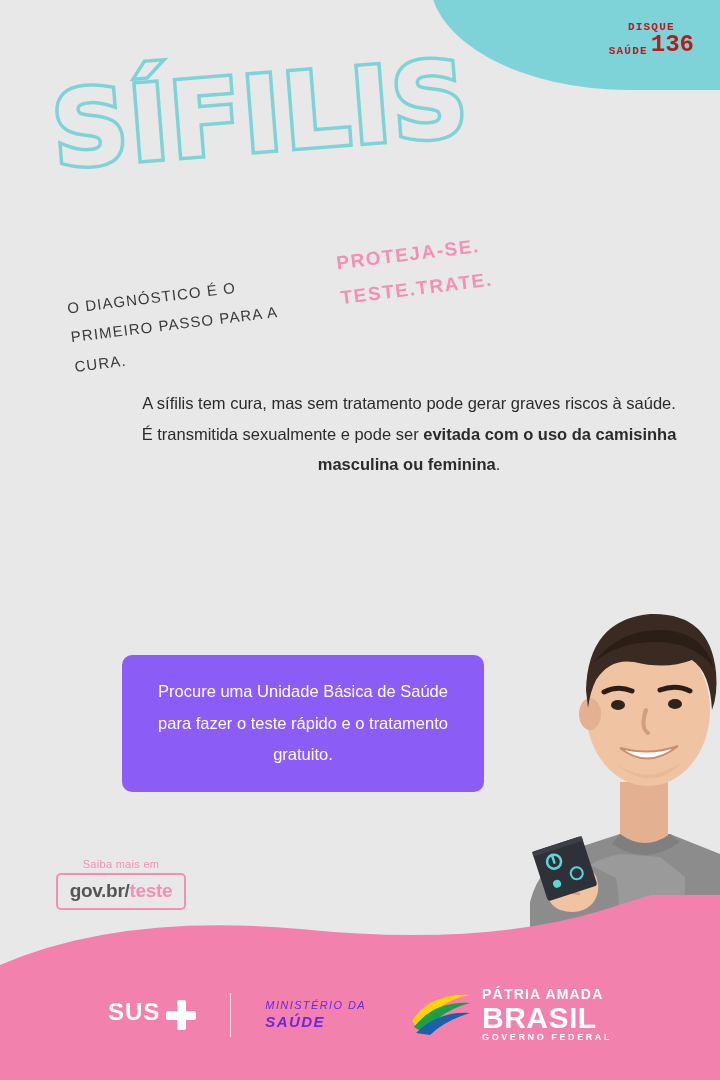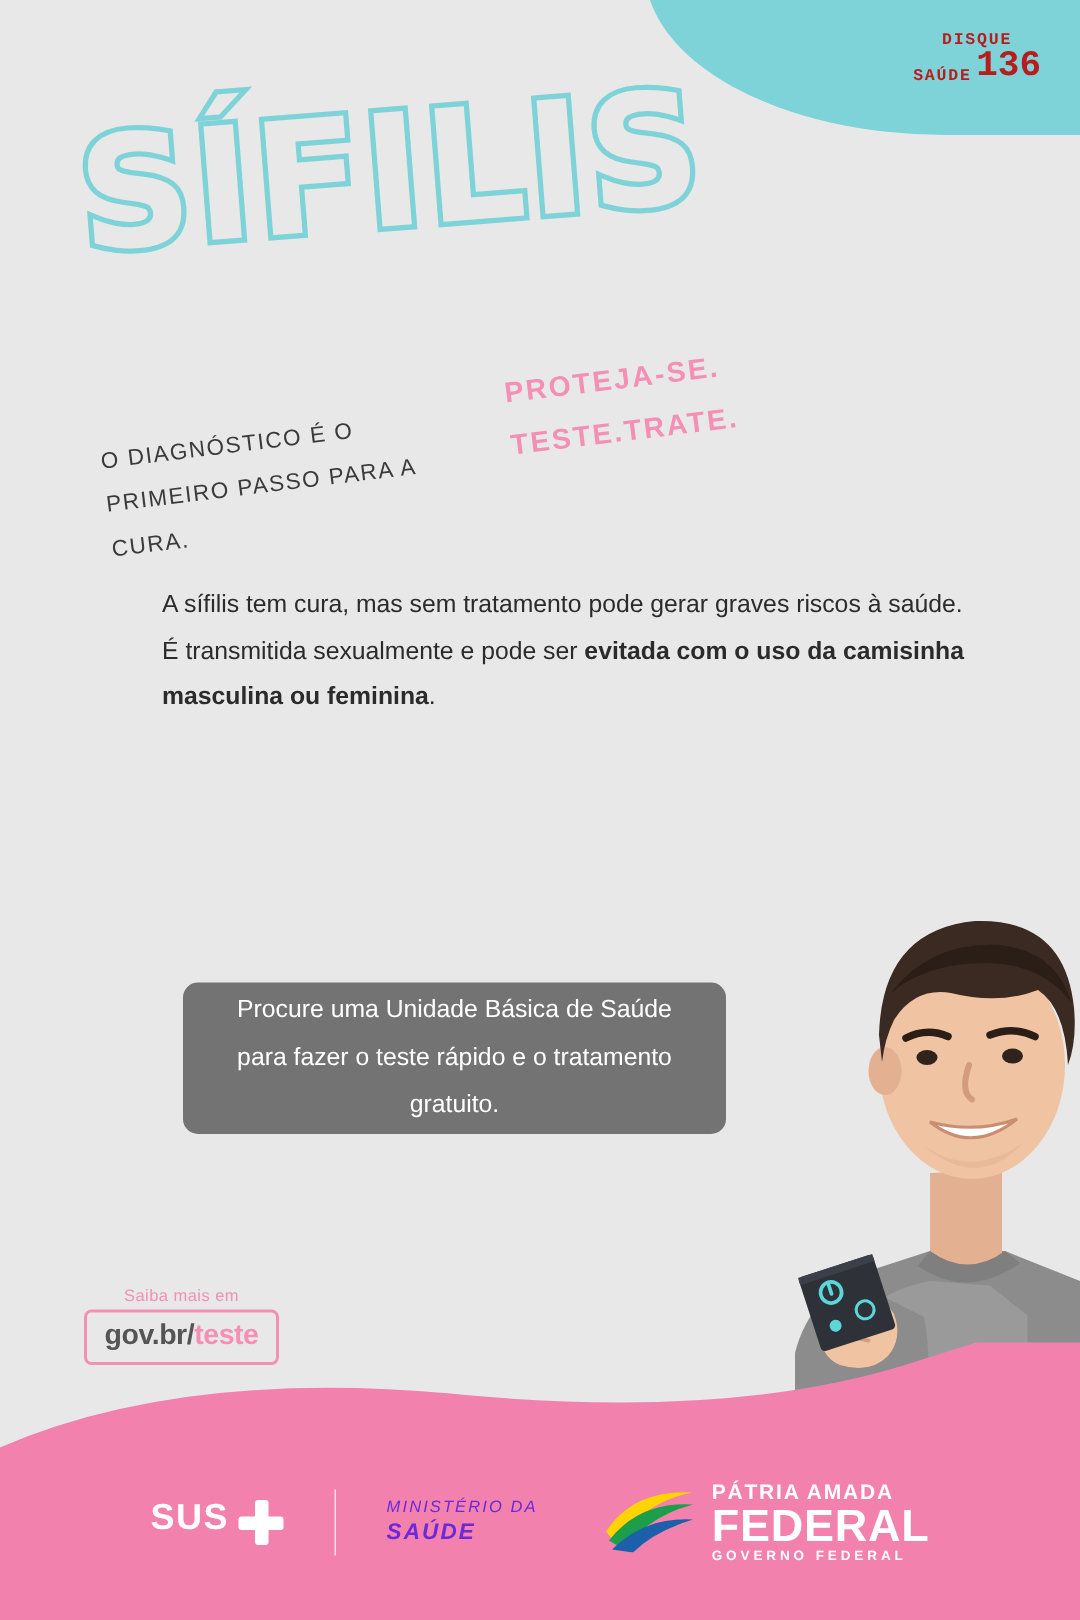--- a/index.html
+++ b/index.html
@@ -98,38 +98,39 @@
     letter-spacing: 1.6px;
     line-height: 1.85;
     color: #f48fb6;
     text-transform: uppercase;
     z-index: 4;
   }
 
   
   .body-copy {
     position: absolute;
-    top: 388px; left: 108px;
+    top: 388px; left: 136px;
     width: 546px;
     z-index: 4;
+    text-align: center;
   }
   .body-copy p {
     font-size: 16.5px;
     line-height: 1.85;
     color: #2b2b2b;
   }
   .body-copy p + p { margin-top: 24px; }
   .body-copy b { font-weight: bold; }
 
   
   .callout {
     position: absolute;
     top: 655px; left: 122px;
-    width: 362px; height: 101px;
-    background: #737373;
+    width: 362px; height: 137px;
+    background: #8b5cf6;
     border-radius: 10px;
     display: flex;
     align-items: center;
     justify-content: center;
     z-index: 4;
   }
   .callout p {
     color: #ffffff;
     font-size: 16.5px;
     line-height: 1.9;
@@ -334,19 +335,19 @@
     <div class="brasil-block">
       <span>
         <svg width="62" height="44" viewBox="0 0 62 44" xmlns="http://www.w3.org/2000/svg">
           <path d="M2 30 Q20 2 60 4 Q26 10 10 40 Z" fill="#ffd400"></path>
           <path d="M4 36 Q24 10 60 12 Q30 20 14 42 Z" fill="#1c9e4b"></path>
           <path d="M6 42 Q28 20 60 22 Q34 30 20 44 Z" fill="#1b60a8"></path>
         </svg>
       </span>
       <span class="brasil-text">
         <div class="patria">PÁTRIA AMADA</div>
-        <div class="brasil">FEDERAL</div>
+        <div class="brasil">BRASIL</div>
         <div class="gov">GOVERNO FEDERAL</div>
       </span>
     </div>
   </div>
 
 </div>
 
 </body></html>

